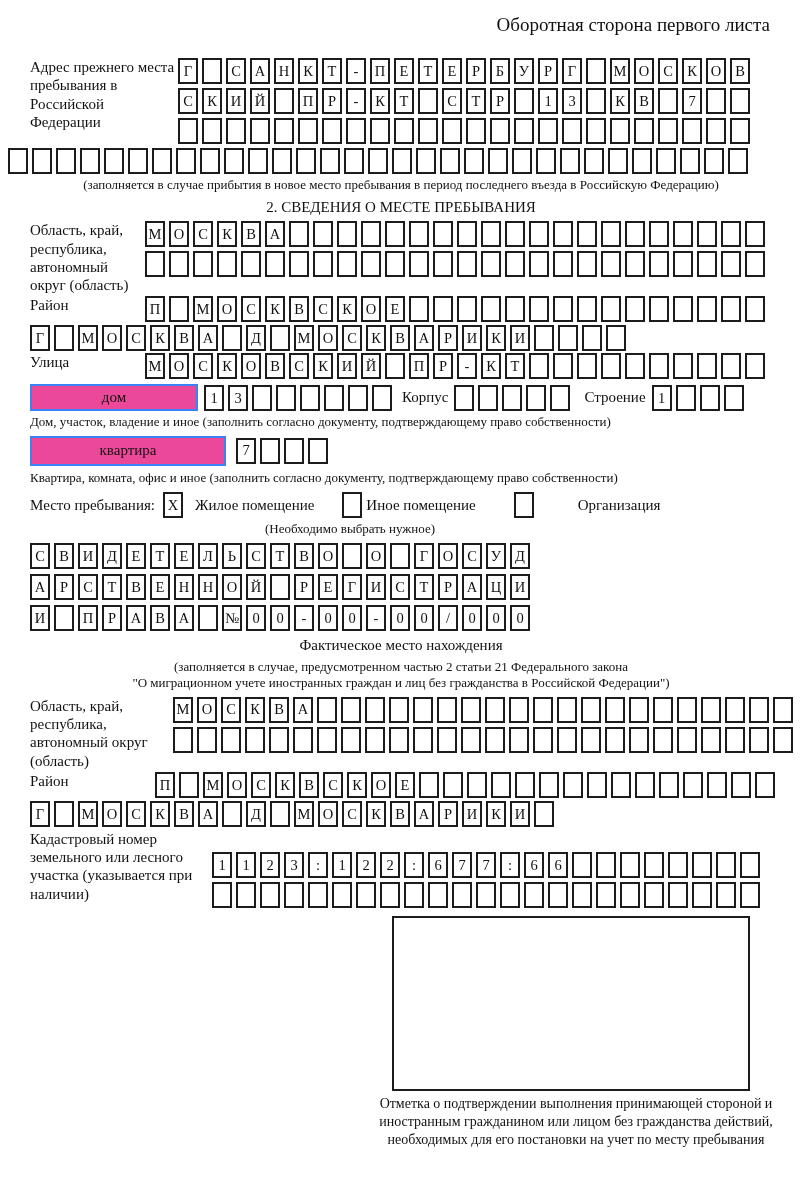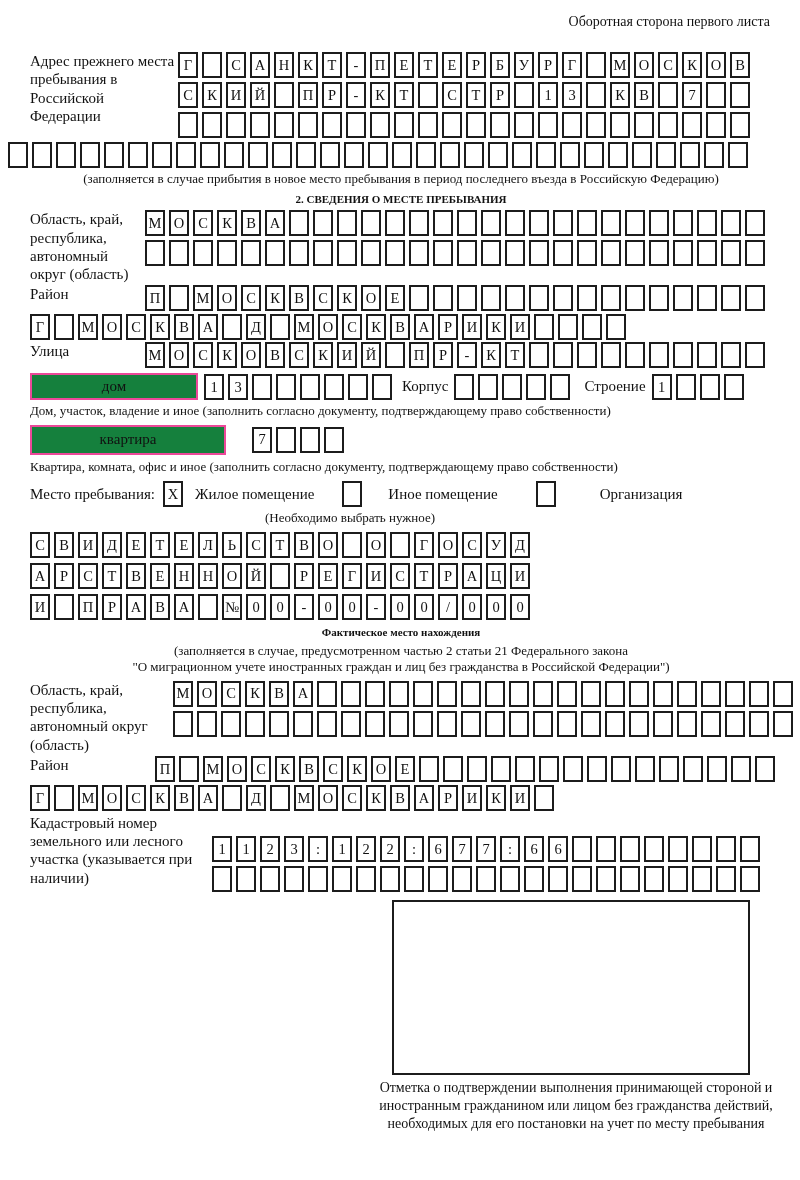--- a/index.html
+++ b/index.html
@@ -2,37 +2,37 @@
 <html><head>
 <meta charset="utf-8">
 <style>
   html,body{margin:0;padding:0;background:#fff;}
   body{
     width:800px;min-height:1180px;
     font-family:"Liberation Serif","DejaVu Serif",serif;
     color:#111;position:relative;box-sizing:border-box;
     padding:14px 28px 10px 30px;
   }
-  .hdr{ text-align:right; font-size:14px; padding-right:2px;}
+  .hdr{ text-align:right; font-size:19px; padding-right:2px;}
   .block{display:flex;align-items:flex-start;}
   .lbl{font-size:15px;line-height:1.22;flex:none;}
   .rowstack{display:flex;flex-direction:column;gap:4px;}
   .cells{display:flex;gap:4px;}
   .cell{
     flex:none;width:20px;height:26px;box-sizing:border-box;
     border:2px solid #1c1c1c;display:flex;align-items:center;justify-content:center;
     font-size:14.5px;line-height:1;background:#fff;
   }
   .widebox{
-    flex:none;box-sizing:border-box;border:2px solid #ec4899;height:27px;
-    display:flex;align-items:center;justify-content:center;font-size:15px;background:#15803d;
+    flex:none;box-sizing:border-box;border:2px solid #3b82f6;height:27px;
+    display:flex;align-items:center;justify-content:center;font-size:15px;background:#ec4899;
   }
   .caption{font-size:13px;line-height:1.25;}
   .center{text-align:center;}
-  .sectitle{font-weight:bold;font-size:11px;text-align:center;}
+  .sectitle{font-weight:normal;font-size:15px;text-align:center;}
   .inline-lbl{font-size:15px;line-height:27px;flex:none;}
   .chkrow{display:flex;align-items:center;}
   .mt2{margin-top:2px;} .mt3{margin-top:3px;} .mt4{margin-top:4px;}
   .mt5{margin-top:5px;} .mt6{margin-top:6px;} .mt8{margin-top:8px;}
   .stamp-box{border:2px solid #1c1c1c;width:358px;height:175px;margin-left:362px;box-sizing:border-box;}
   .stamp-cap{width:432px;margin-left:330px;font-size:14px;line-height:1.3;text-align:center;}
 </style>
 </head>
 <body>
 
@@ -337,37 +337,37 @@
   <div class="inline-lbl" style="margin-left:8px;">Строение</div>
   <div class="cells">
       <span class="cell">1</span>
       <span class="cell"></span>
       <span class="cell"></span>
       <span class="cell"></span>
     </div>
 </div>
 <div class="caption mt3">Дом, участок, владение и иное (заполнить согласно документу, подтверждающему право собственности)</div>
 
-<div class="block mt5" style="align-items:center;gap:26px;">
+<div class="block mt5" style="align-items:center;gap:10px;">
   <div class="widebox" style="width:196px;height:30px;">квартира</div>
   <div class="cells">
       <span class="cell">7</span>
       <span class="cell"></span>
       <span class="cell"></span>
       <span class="cell"></span>
     </div>
 </div>
 <div class="caption mt4">Квартира, комната, офис и иное (заполнить согласно документу, подтверждающему право собственности)</div>
 
 <div class="chkrow mt6">
   <span class="inline-lbl">Место пребывания:</span>
   <span class="cell" style="margin-left:8px;">X</span>
   <span class="inline-lbl" style="margin-left:12px;">Жилое помещение</span>
   <span class="cell" style="margin-left:28px;"></span>
-  <span class="inline-lbl" style="margin-left:26px;">Иное помещение</span>
+  <span class="inline-lbl" style="margin-left:4px;">Иное помещение</span>
   <span class="cell" style="margin-left:38px;"></span>
   <span class="inline-lbl" style="margin-left:44px;">Организация</span>
 </div>
 <div class="caption mt2" style="width:300px;margin-left:170px;text-align:center;">(Необходимо выбрать нужное)</div>
 
 <div class="block mt6">
   <div class="rowstack" style="gap:5px;">
     <div class="cells">
         <span class="cell">С</span>
         <span class="cell">В</span>

